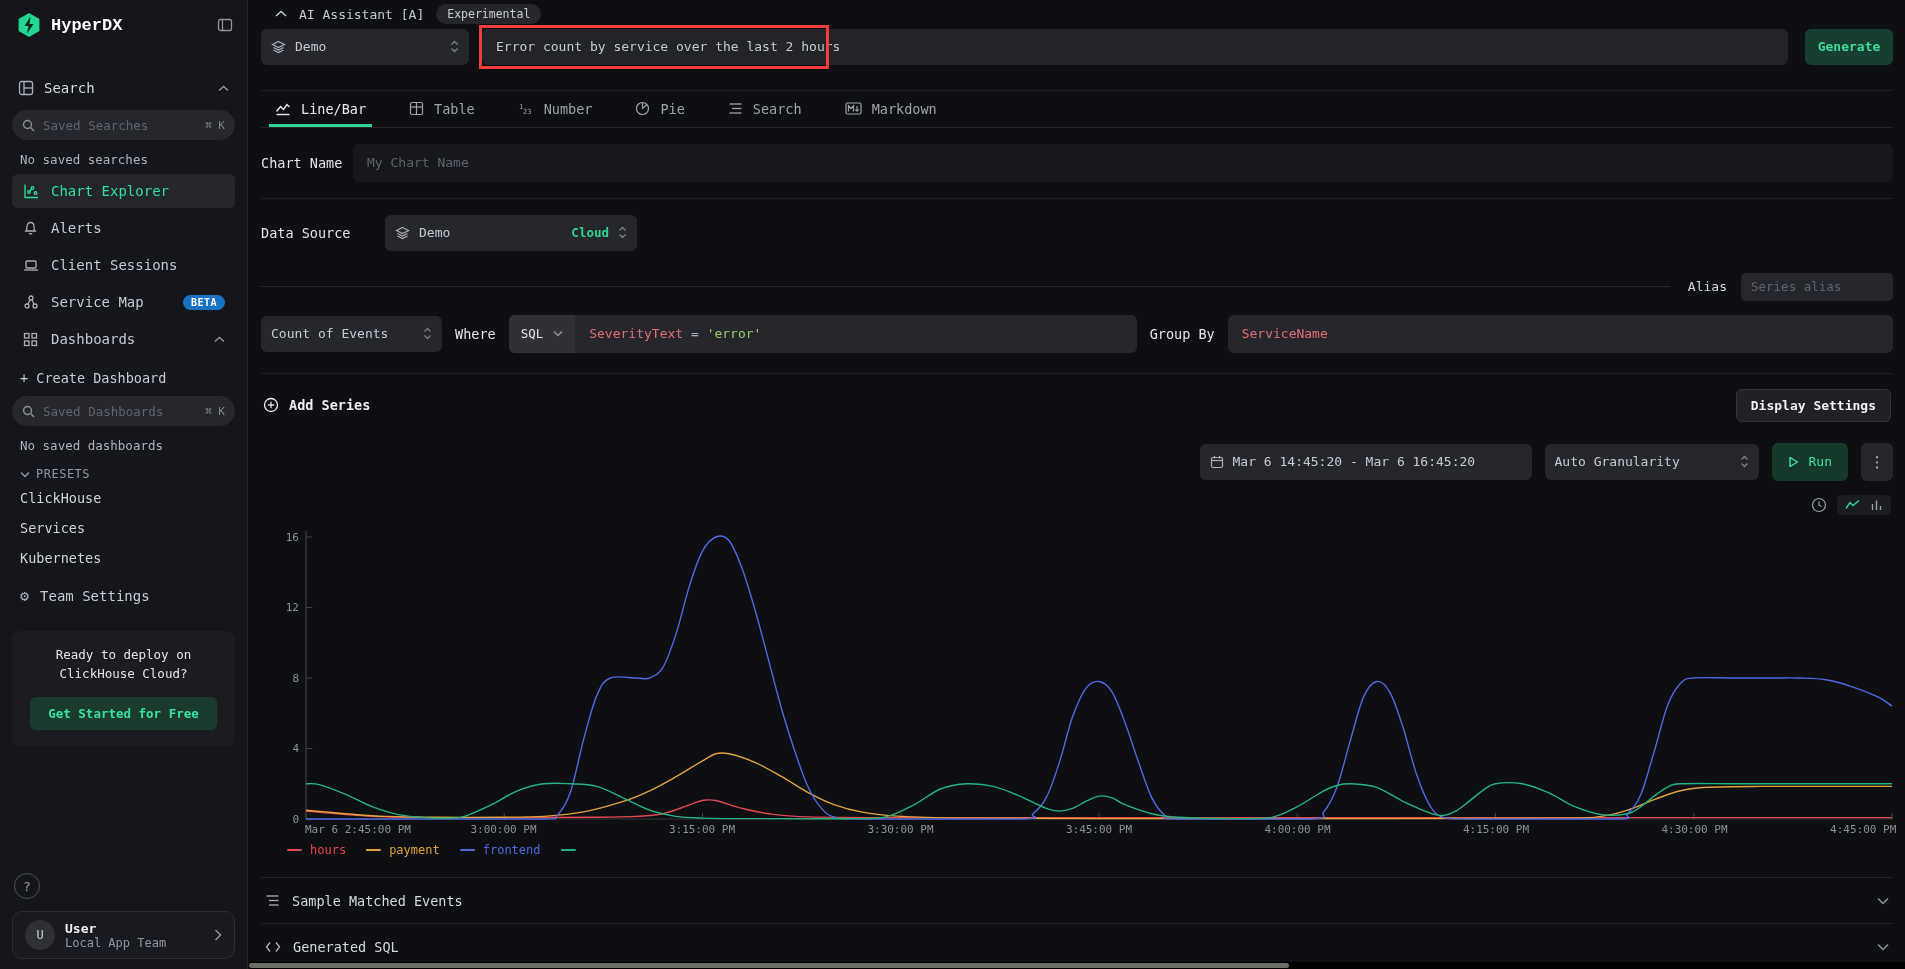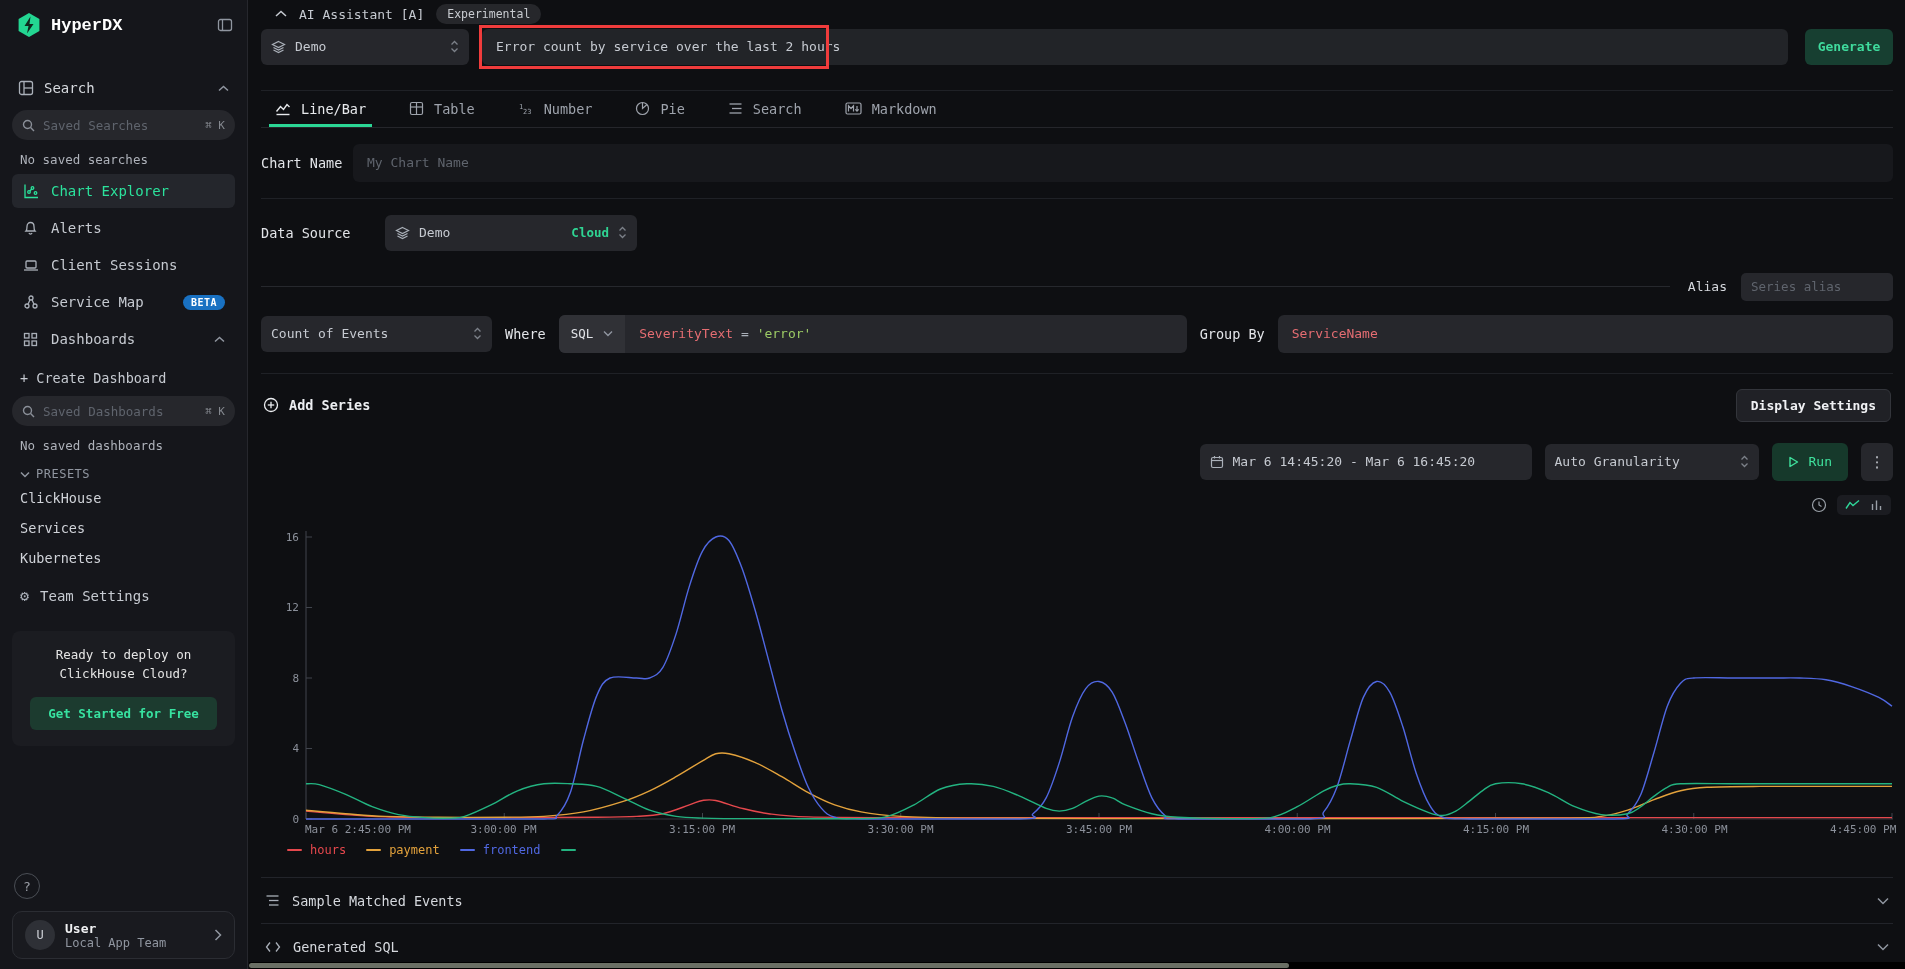--- a/index.html
+++ b/index.html
@@ -99,21 +99,21 @@
   .wide-input::placeholder, .prompt-input::placeholder, .alias-input::placeholder, .search-pill input::placeholder { color:#5f646d; }
   .ds-select { width:252px; margin-left:32px; }
   .schema-link { margin-left:auto; color:#2fd493; font-weight:bold; font-size:12.5px; cursor:pointer; }
 
   .alias-row { display:flex; align-items:center; margin-top:6px; }
   .alias-line { flex:1; height:1px; background:#26282d; }
   .alias-label { margin:0 14px 0 18px; font-size:13px; color:#d6d9de; }
   .alias-input { width:152px; height:28px; background:#26272c; border:none; border-radius:5px; color:#c6cad1; font:inherit; font-size:12.5px; padding:0 10px; outline:none; }
 
   .series-row { display:flex; align-items:center; gap:13px; margin-top:14px; padding-bottom:20px; border-bottom:1px solid #1f2126; }
-  .agg-select { width:231px; flex:0 0 auto; }
+  .agg-select { width:181px; flex:0 0 auto; }
   .where-label, .groupby-label { font-size:13.5px; color:#e3e5e9; flex:0 0 auto; }
   .where-box { display:flex; align-items:center; background:#26272c; border-radius:6px; height:38px; width:628px; flex:0 0 auto; overflow:hidden; }
   .sql-seg { display:flex; align-items:center; gap:10px; background:#303136; height:100%; padding:0 12px; font-size:12.5px; color:#e3e5e9; cursor:pointer; }
   .sql-text { padding:0 14px; font-size:13px; white-space:nowrap; }
   .tok-field { color:#e56d72; }
   .tok-op { color:#aab0b9; }
   .tok-str { color:#9ccb65; }
   .groupby-input { flex:1; background:#26272c; border-radius:6px; height:38px; display:flex; align-items:center; padding:0 14px; }
 
   .addseries-row { display:flex; padding:15px 2px; }

